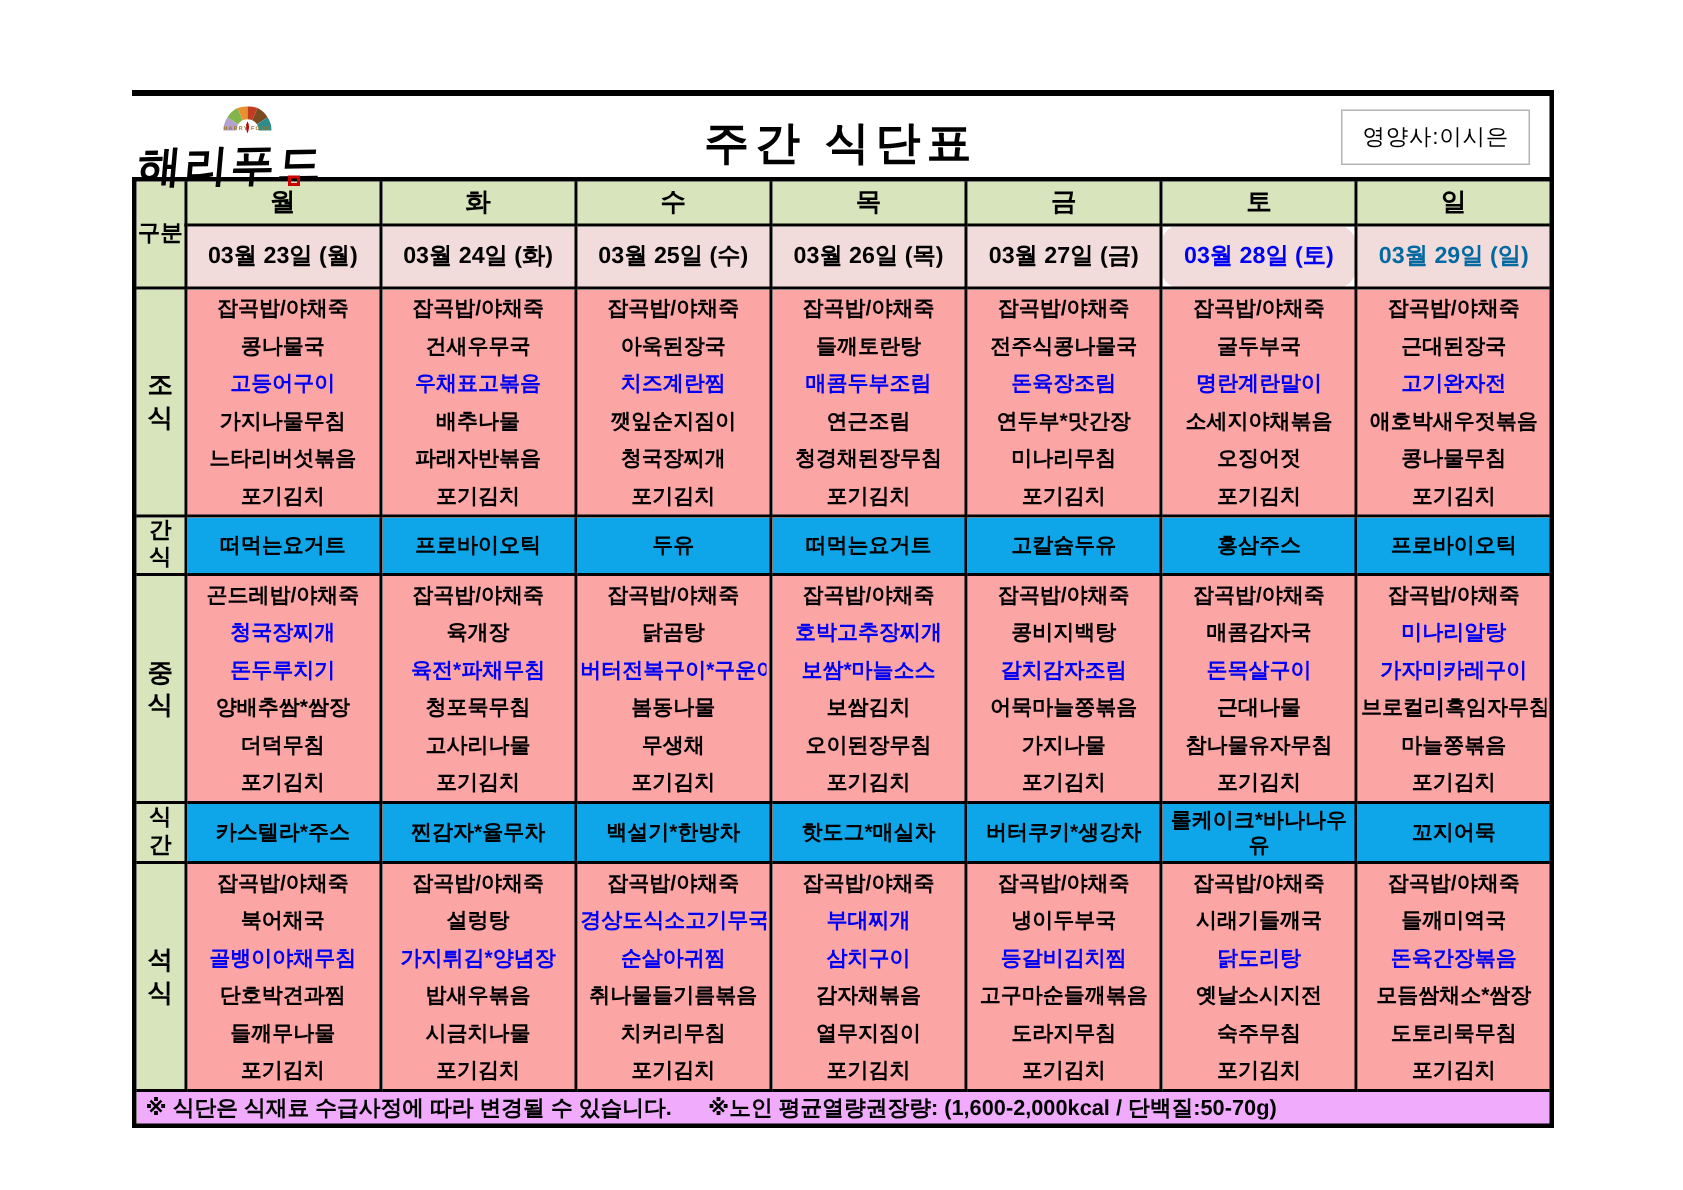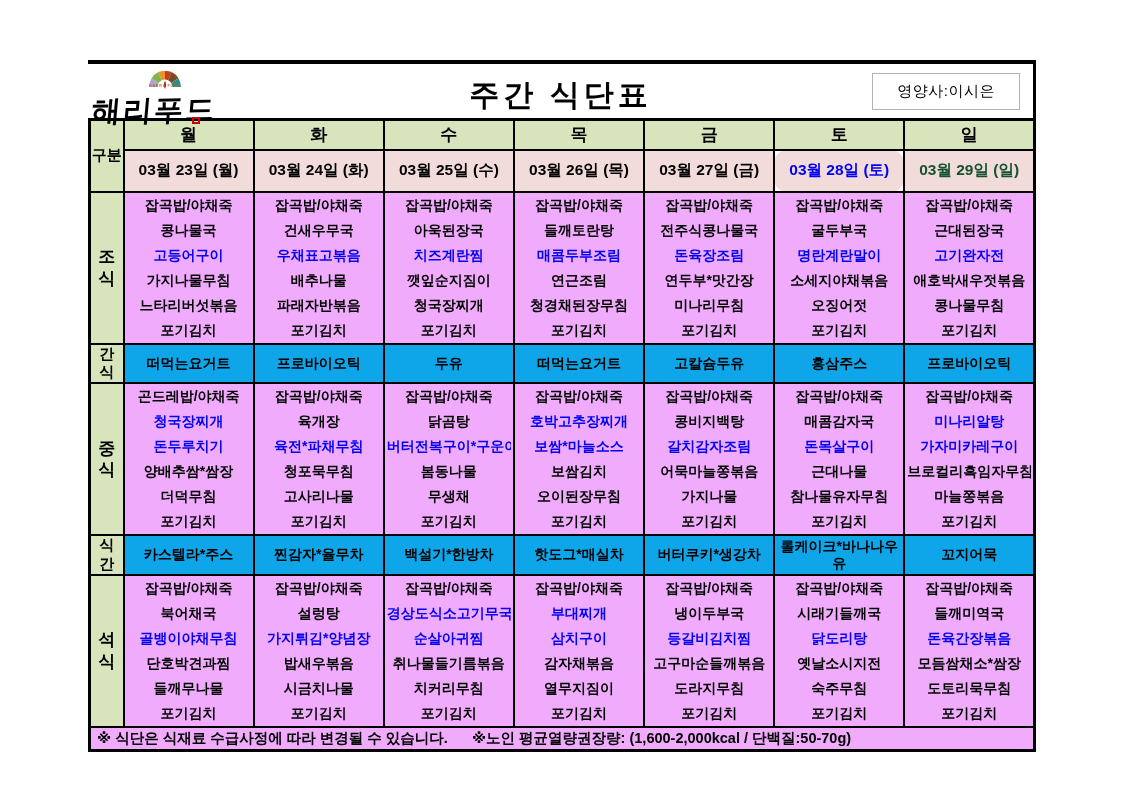--- a/index.html
+++ b/index.html
@@ -10,36 +10,36 @@
 
   
   .titlebar { position:relative; height:58px; border-top:4px solid #000; border-right:3px solid #000; }
   .logo { position:absolute; left:2px; top:1px; width:170px; height:58px; }
   .logo-cal { position:absolute; left:2px; top:26px; font-family:"Liberation Serif","DejaVu Serif",serif;
               font-size:29px; font-weight:900; letter-spacing:2px; transform:skewX(-6deg) rotate(-1deg);
               white-space:nowrap; }
   .stamp { position:absolute; left:102px; top:52px; width:8px; height:7px; border:2px solid #c00; }
   .main-title { text-align:center; font-size:30px; font-weight:900; letter-spacing:4px; padding-top:11px; }
   .dietitian-box { position:absolute; right:13px; top:9px; border:1px solid #b4b4b4; background:#fff;
-                   padding:8px 24px; font-size:15px; font-weight:normal; letter-spacing:0.5px; }
+                   padding:8px 13px; font-size:15px; font-weight:normal; letter-spacing:0.5px; }
 
   
   table { border-collapse:collapse; table-layout:fixed; width:948px; border:3px solid #000; }
   td, th { border:2px solid #000; overflow:hidden; }
   col.c-label { width:34px; }
 
   th.day-name { background:var(--green); font-size:17px; height:30px; }
   td.date-cell { background:var(--pink); font-size:15.5px; text-align:center; height:42px; }
   th.corner { background:var(--green); font-size:15px; }
 
   td.label-cell { background:var(--green); text-align:center; font-size:17px; line-height:1.25; }
   td.label-cell.small { font-size:15px; letter-spacing:0px; }
   td.label-cell .ch { display:block; }
 
-  tr.menu-row td.meal { height:152px; vertical-align:middle; padding:0 2px; background:#f0abfc; }
+  tr.menu-row td.meal { height:152px; vertical-align:middle; padding:0 2px; background:#fca5a5; }
   .item { display:block; font-size:14px; line-height:25px; text-align:center; white-space:nowrap; overflow:hidden; }
   .item.hl { color:var(--blue); }
 
   tr.single-row td.meal { height:34px; vertical-align:middle; background:#0ea5e9; padding:1px; }
   tr.single-row .sitem { font-size:14px; line-height:17px; text-align:center; }
 
   td.footer-cell { height:24px; font-size:14.5px; text-align:left; padding-left:6px; white-space:pre; background:#f0abfc; }
 </style>
 </head>
 <body>
@@ -90,21 +90,21 @@
           <th class="day-name">토</th>
           <th class="day-name">일</th>
         </tr>
         <tr>
           <td class="date-cell">03월 23일 (월)</td>
           <td class="date-cell">03월 24일 (화)</td>
           <td class="date-cell">03월 25일 (수)</td>
           <td class="date-cell">03월 26일 (목)</td>
           <td class="date-cell">03월 27일 (금)</td>
           <td class="date-cell" style="color: rgb(0, 0, 245); border-radius: 13px;">03월 28일 (토)</td>
-          <td class="date-cell" style="color: #14532d;">03월 29일 (일)</td>
+          <td class="date-cell" style="color: #0369a1;">03월 29일 (일)</td>
         </tr>
       </thead>
     <tbody>
         <tr class="menu-row">
           <td class="label-cell">
             <span class="ch">조</span>
             <span class="ch">식</span>
           </td>
           <td class="meal">
             <div class="item">잡곡밥/야채죽</div>

